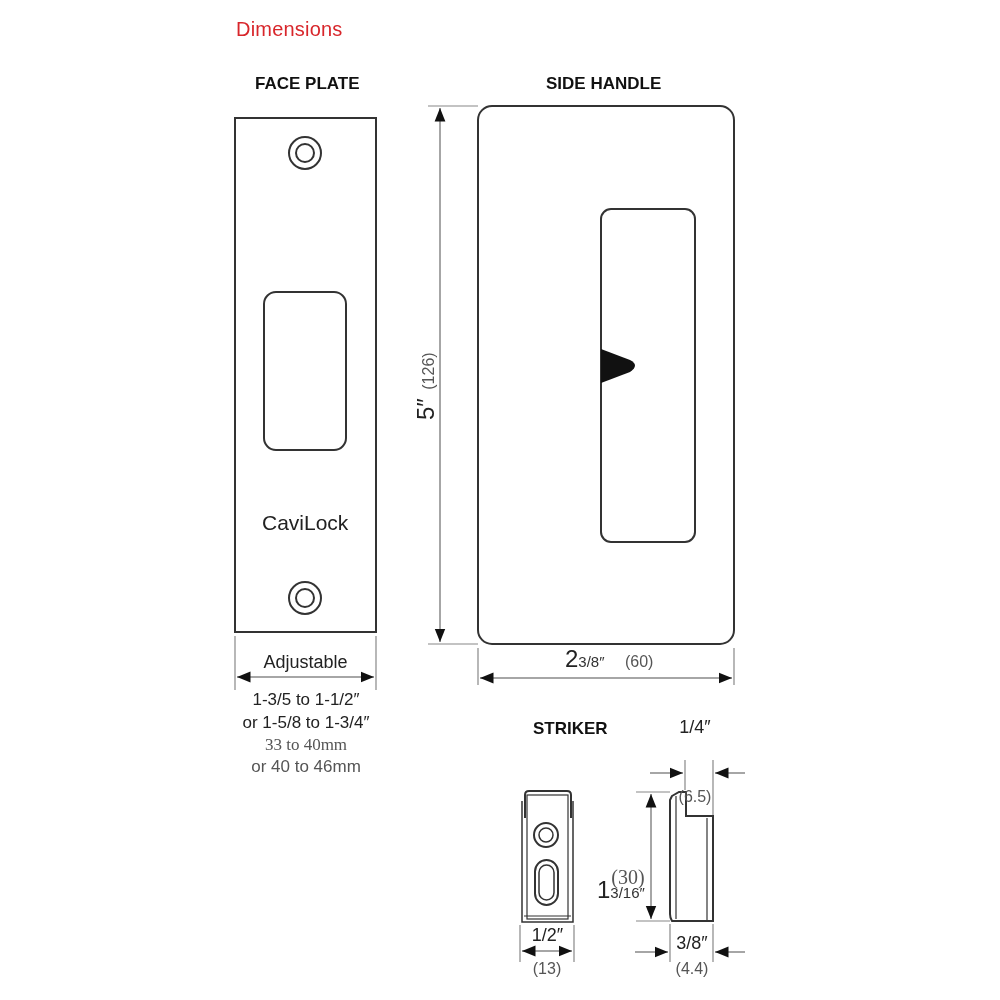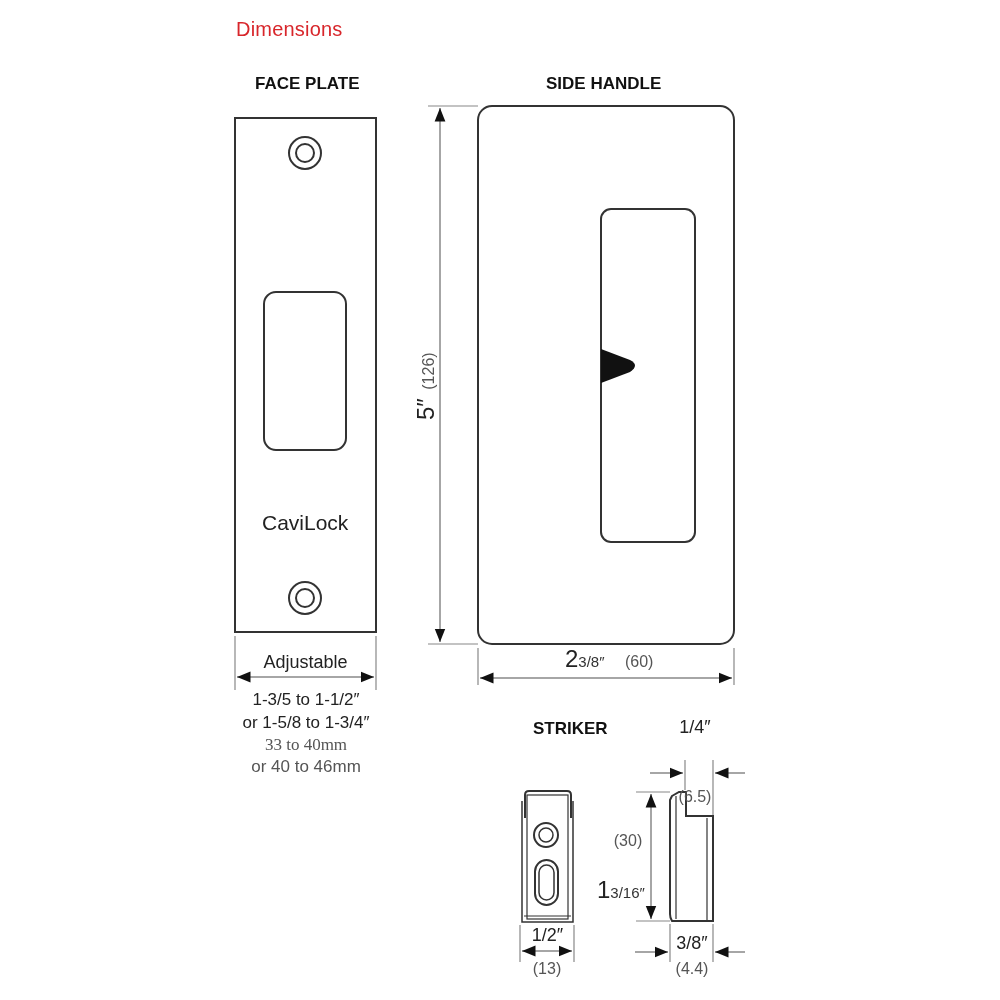--- a/index.html
+++ b/index.html
@@ -105,19 +105,19 @@
   <span style="font-size:24px;color:#222;">2</span><span style="font-size:15px;color:#333;">3/8″</span>
   <span style="font-size:16px;color:#555;margin-left:16px;">(60)</span>
 </div>
 
 <div class="abs dim-text" style="left:670px;top:717px;width:50px;font-size:18px;">1/4″</div>
 <div class="abs dim-text dim-gray" style="left:670px;top:740px;width:50px;font-size:16px;margin-top:48px;">(6.5)</div>
 
 <div class="abs" style="left:597px;top:840px;white-space:nowrap;margin-top:36px;">
   <span style="font-size:24px;color:#222;">1</span><span style="font-size:15px;color:#333;">3/16″</span>
 </div>
-<div class="abs dim-text dim-gray" style="left:603px;top:832px;width:50px;font-size:16px;">(30)</div>
+<div class="abs dim-text dim-gray" style="left:603px;top:866px;width:50px;font-size:20px;font-family:Liberation Serif, serif;">(30)</div>
 
 <div class="abs dim-text" style="left:525px;top:925px;width:45px;font-size:18px;">1/2″</div>
 <div class="abs dim-text dim-gray" style="left:520px;top:960px;width:54px;font-size:16px;">(13)</div>
 
 <div class="abs dim-text" style="left:671px;top:933px;width:42px;font-size:18px;">3/8″</div>
 <div class="abs dim-text dim-gray" style="left:664px;top:960px;width:56px;font-size:16px;">(4.4)</div>
 
 </body></html>

